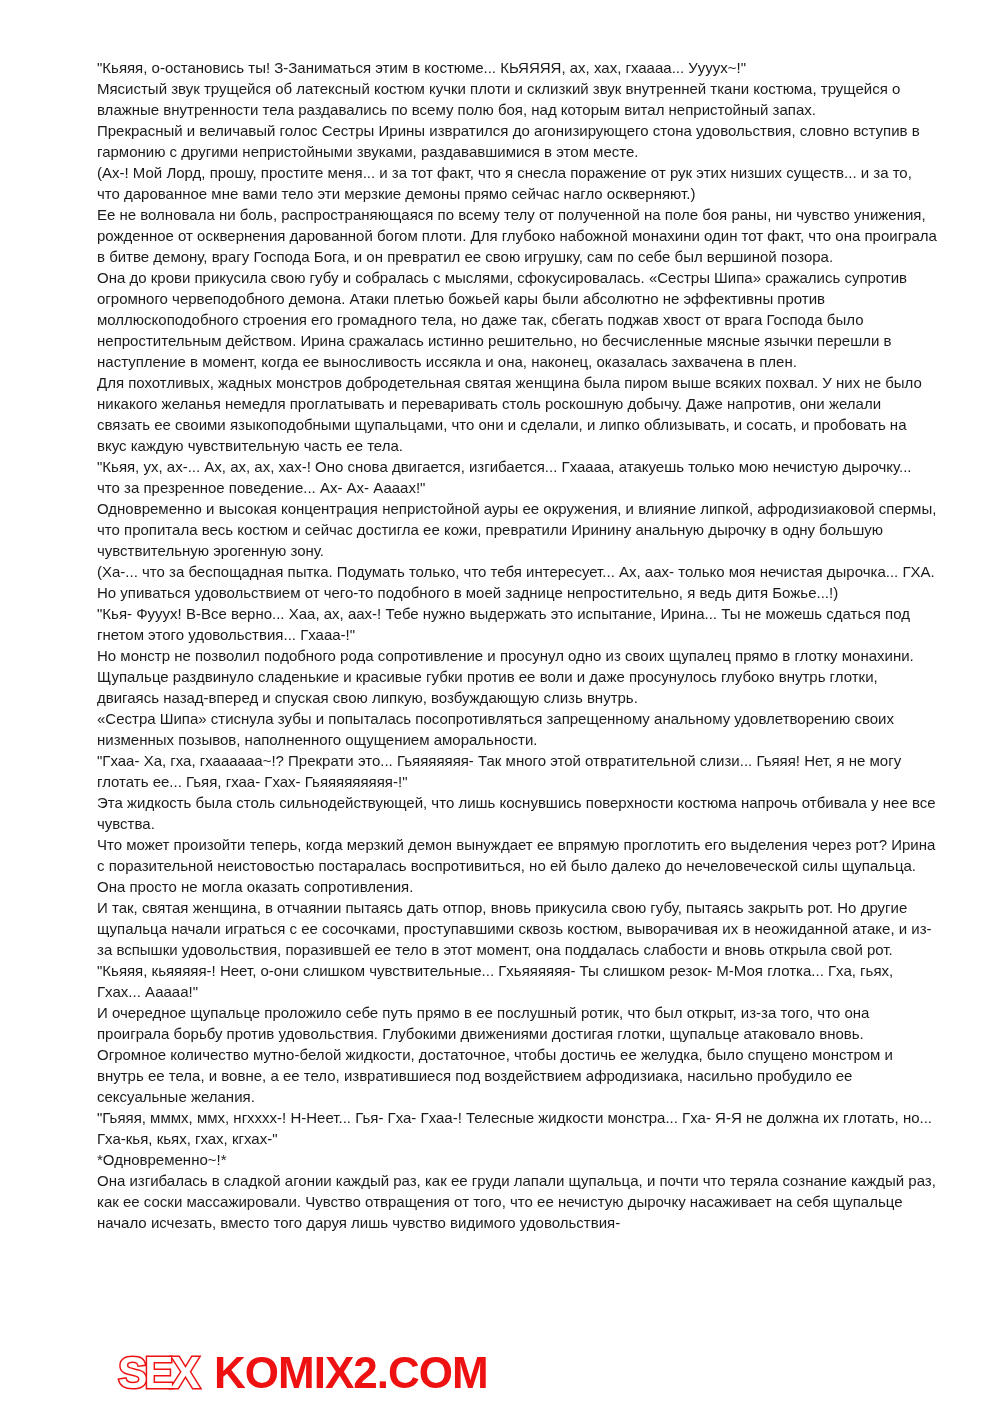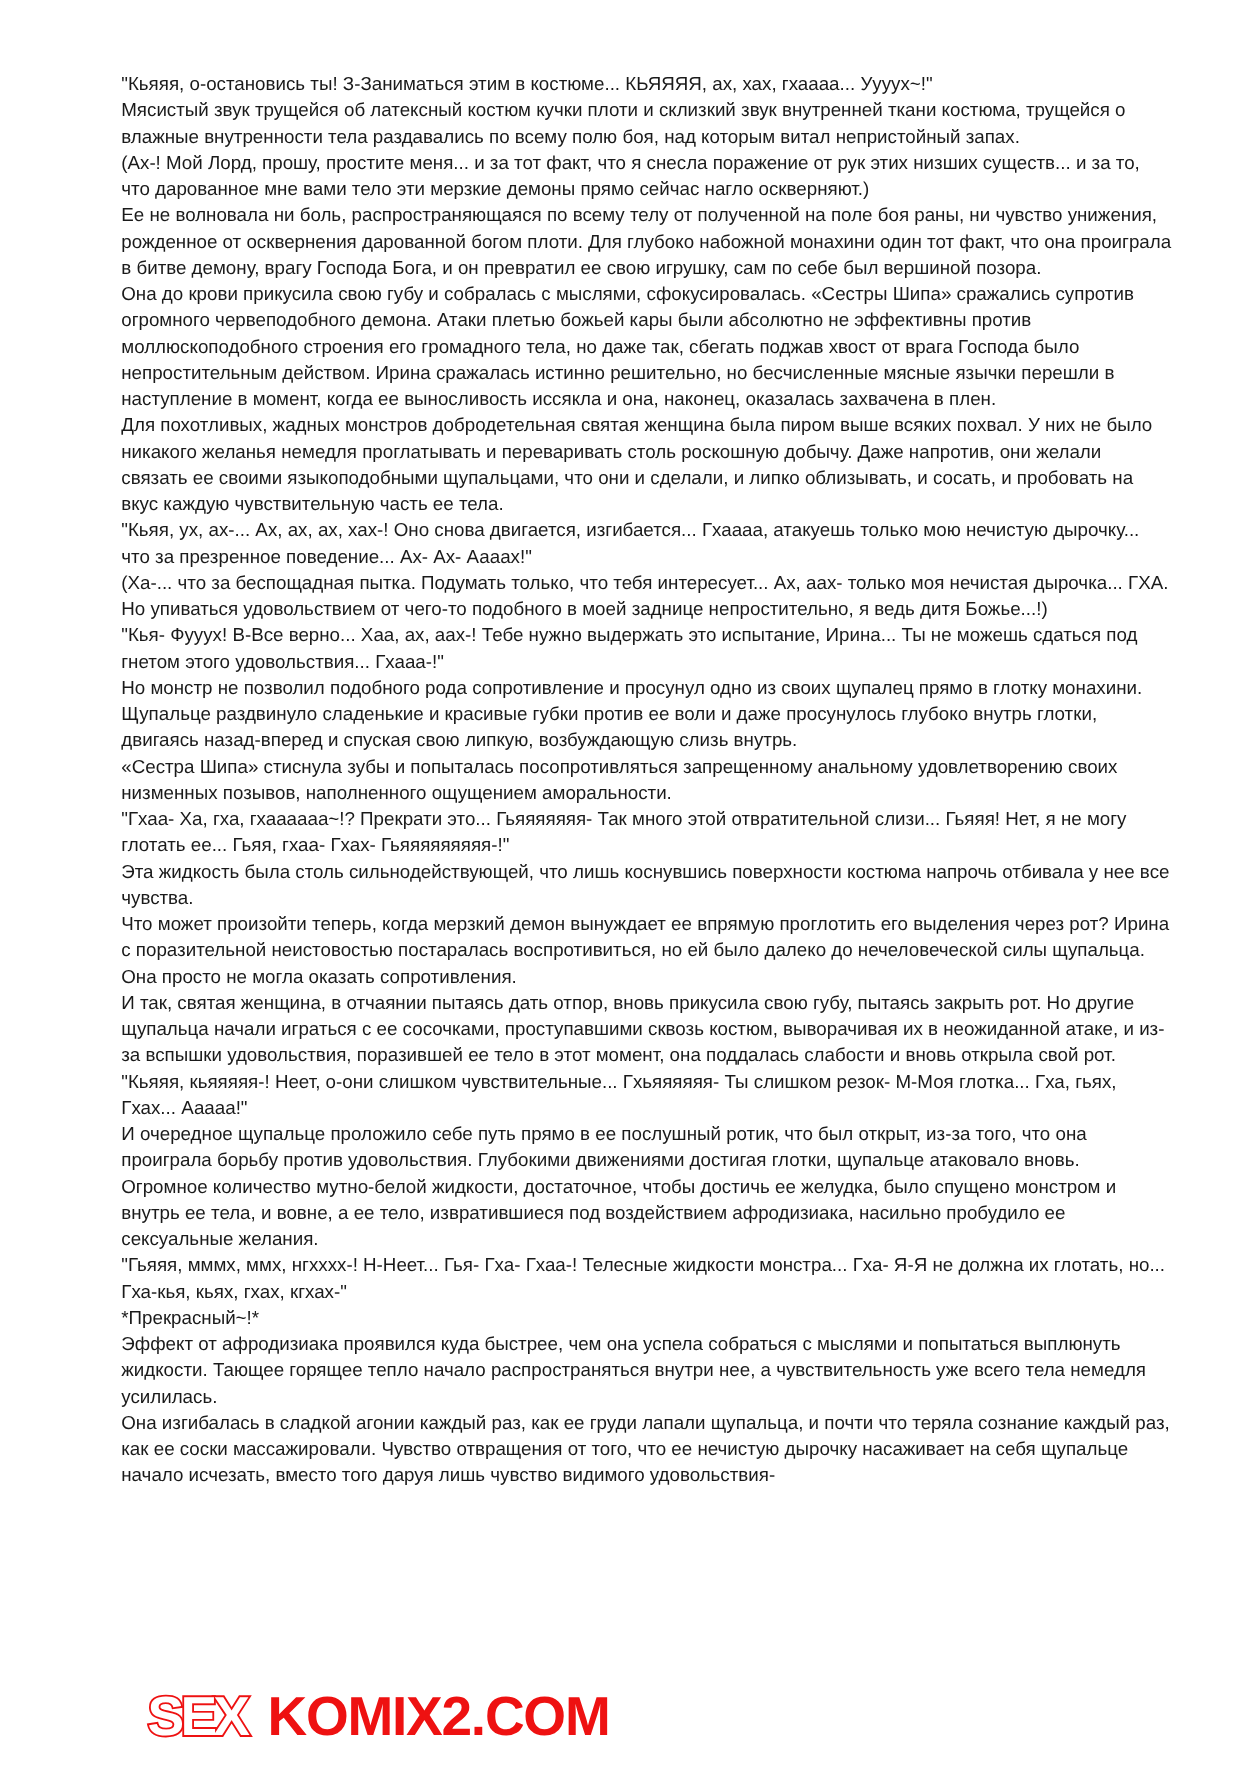--- a/index.html
+++ b/index.html
@@ -53,38 +53,39 @@
   }
 </style>
 </head>
 <body>
 
 <div class="page">
 
   <div class="story-text" id="story-text">
       <p>"Кьяяя, о-остановись ты! З-Заниматься этим в костюме... КЬЯЯЯЯ, ах, хах, гхаааа... Уууух~!"</p>
       <p>Мясистый звук трущейся об латексный костюм кучки плоти и склизкий звук внутренней ткани костюма, трущейся о влажные внутренности тела раздавались по всему полю боя, над которым витал непристойный запах.</p>
+      <p>Прекрасный и величавый голос Сестры Ирины извратился до агонизирующего стона удовольствия, словно вступив в гармонию с другими непристойными звуками, раздававшимися в этом месте.</p>
       <p>(Ах-! Мой Лорд, прошу, простите меня... и за тот факт, что я снесла поражение от рук этих низших существ... и за то, что дарованное мне вами тело эти мерзкие демоны прямо сейчас нагло оскверняют.)</p>
       <p>Ее не волновала ни боль, распространяющаяся по всему телу от полученной на поле боя раны, ни чувство унижения, рожденное от осквернения дарованной богом плоти. Для глубоко набожной монахини один тот факт, что она проиграла в битве демону, врагу Господа Бога, и он превратил ее свою игрушку, сам по себе был вершиной позора.</p>
       <p>Она до крови прикусила свою губу и собралась с мыслями, сфокусировалась. «Сестры Шипа» сражались супротив огромного червеподобного демона. Атаки плетью божьей кары были абсолютно не эффективны против моллюскоподобного строения его громадного тела, но даже так, сбегать поджав хвост от врага Господа было непростительным действом. Ирина сражалась истинно решительно, но бесчисленные мясные язычки перешли в наступление в момент, когда ее выносливость иссякла и она, наконец, оказалась захвачена в плен.</p>
       <p>Для похотливых, жадных монстров добродетельная святая женщина была пиром выше всяких похвал. У них не было никакого желанья немедля проглатывать и переваривать столь роскошную добычу. Даже напротив, они желали связать ее своими языкоподобными щупальцами, что они и сделали, и липко облизывать, и сосать, и пробовать на вкус каждую чувствительную часть ее тела.</p>
       <p>"Кьяя, ух, ах-... Ах, ах, ах, хах-! Оно снова двигается, изгибается... Гхаааа, атакуешь только мою нечистую дырочку... что за презренное поведение... Ах- Ах- Аааах!"</p>
+      <p>Одновременно и высокая концентрация непристойной ауры ее окружения, и влияние липкой, афродизиаковой спермы, что пропитала весь костюм и сейчас достигла ее кожи, превратили Иринину анальную дырочку в одну большую чувствительную эрогенную зону.</p>
       <p>(Ха-... что за беспощадная пытка. Подумать только, что тебя интересует... Ах, аах- только моя нечистая дырочка... ГХА. Но упиваться удовольствием от чего-то подобного в моей заднице непростительно, я ведь дитя Божье...!)</p>
       <p>"Кья- Фууух! В-Все верно... Хаа, ах, аах-! Тебе нужно выдержать это испытание, Ирина... Ты не можешь сдаться под гнетом этого удовольствия... Гхааа-!"</p>
       <p>Но монстр не позволил подобного рода сопротивление и просунул одно из своих щупалец прямо в глотку монахини. Щупальце раздвинуло сладенькие и красивые губки против ее воли и даже просунулось глубоко внутрь глотки, двигаясь назад-вперед и спуская свою липкую, возбуждающую слизь внутрь.</p>
       <p>«Сестра Шипа» стиснула зубы и попыталась посопротивляться запрещенному анальному удовлетворению своих низменных позывов, наполненного ощущением аморальности.</p>
       <p>"Гхаа- Ха, гха, гхаааааа~!? Прекрати это... Гьяяяяяяя- Так много этой отвратительной слизи... Гьяяя! Нет, я не могу глотать ее... Гьяя, гхаа- Гхах- Гьяяяяяяяяя-!"</p>
       <p>Эта жидкость была столь сильнодействующей, что лишь коснувшись поверхности костюма напрочь отбивала у нее все чувства.</p>
       <p>Что может произойти теперь, когда мерзкий демон вынуждает ее впрямую проглотить его выделения через рот? Ирина с поразительной неистовостью постаралась воспротивиться, но ей было далеко до нечеловеческой силы щупальца. Она просто не могла оказать сопротивления.</p>
       <p>И так, святая женщина, в отчаянии пытаясь дать отпор, вновь прикусила свою губу, пытаясь закрыть рот. Но другие щупальца начали играться с ее сосочками, проступавшими сквозь костюм, выворачивая их в неожиданной атаке, и из-за вспышки удовольствия, поразившей ее тело в этот момент, она поддалась слабости и вновь открыла свой рот.</p>
       <p>"Кьяяя, кьяяяяя-! Неет, о-они слишком чувствительные... Гхьяяяяяя- Ты слишком резок- М-Моя глотка... Гха, гьях, Гхах... Ааааа!"</p>
       <p>И очередное щупальце проложило себе путь прямо в ее послушный ротик, что был открыт, из-за того, что она проиграла борьбу против удовольствия. Глубокими движениями достигая глотки, щупальце атаковало вновь. Огромное количество мутно-белой жидкости, достаточное, чтобы достичь ее желудка, было спущено монстром и внутрь ее тела, и вовне, а ее тело, извратившиеся под воздействием афродизиака, насильно пробудило ее сексуальные желания.</p>
       <p>"Гьяяя, мммх, ммх, нгхххх-! Н-Неет... Гья- Гха- Гхаа-! Телесные жидкости монстра... Гха- Я-Я не должна их глотать, но... Гха-кья, кьях, гхах, кгхах-"</p>
-      <p>*Прекрасный~!*</p>
-      <p>Эффект от афродизиака проявился куда быстрее, чем она успела собраться с мыслями и попытаться выплюнуть жидкости. Тающее горящее тепло начало распространяться внутри нее, а чувствительность уже всего тела немедля усилилась.</p>
+      <p>*Одновременно~!*</p>
       <p>Она изгибалась в сладкой агонии каждый раз, как ее груди лапали щупальца, и почти что теряла сознание каждый раз, как ее соски массажировали. Чувство отвращения от того, что ее нечистую дырочку насаживает на себя щупальце начало исчезать, вместо того даруя лишь чувство видимого удовольствия-</p>
     </div>
 
   <svg class="logo" viewBox="0 0 420 56" width="420" height="56">
     <text class="logo-outline" x="2" y="44" font-size="44">SEX</text>
     <text class="logo-solid" x="98" y="44" font-size="44">KOMIX2.COM</text>
   </svg>
 
 </div>
 

